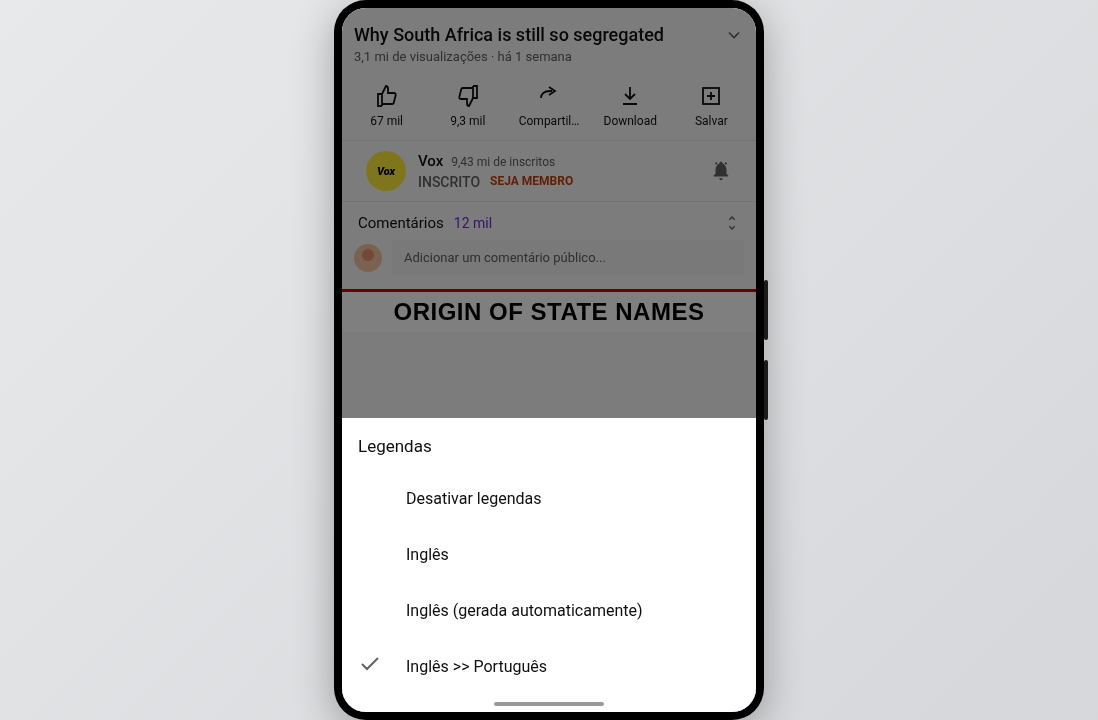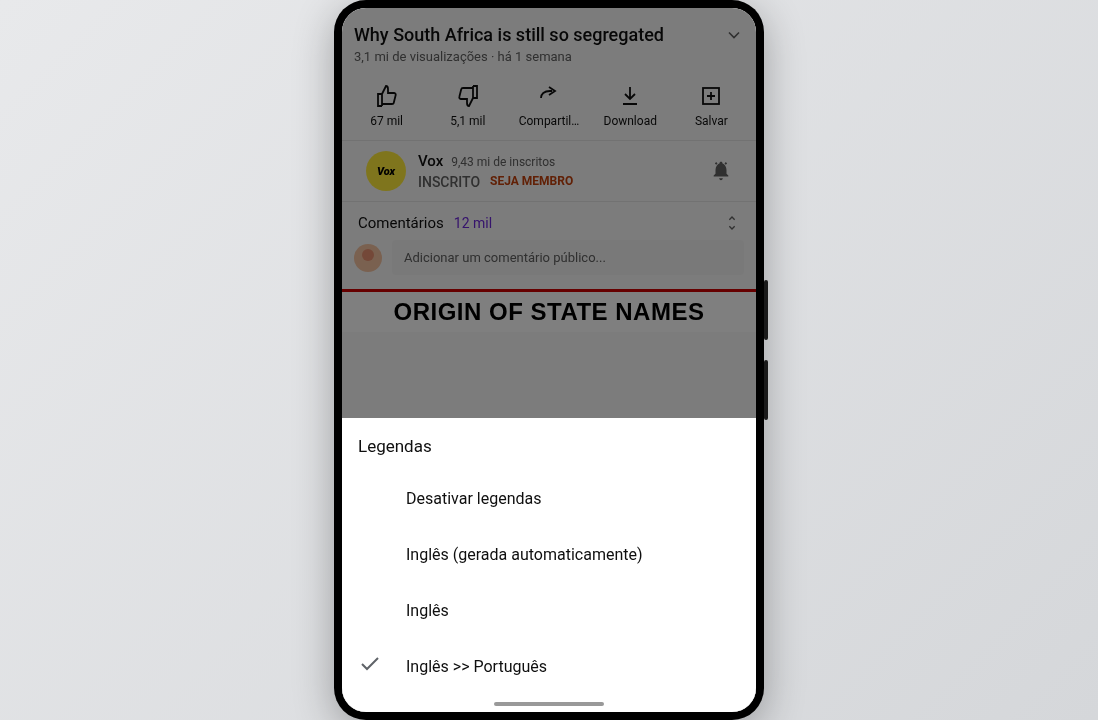--- a/index.html
+++ b/index.html
@@ -350,21 +350,21 @@
             <path d="M7 10v12M7 10l4-8c1 0 2 1 2 3v4h6c1 0 2 1 1.7 2l-2 8c-.2 1-1 1-1.7 1H7"></path>
             <path d="M7 10H3v12h4"></path>
           </svg>
           <span class="action-label">67 mil</span>
         </div>
         <div class="action-btn">
           <svg class="action-icon" viewBox="0 0 24 24" fill="none" stroke="currentColor" stroke-width="1.8">
             <path d="M17 14V2M17 14l-4 8c-1 0-2-1-2-3v-4H5c-1 0-2-1-1.7-2l2-8c.2-1 1-1 1.7-1H17"></path>
             <path d="M17 14h4V2h-4"></path>
           </svg>
-          <span class="action-label">5,1 mil</span>
+          <span class="action-label">9,3 mil</span>
         </div>
         <div class="action-btn">
           <svg class="action-icon" viewBox="0 0 24 24" fill="none" stroke="currentColor" stroke-width="1.8">
             <path d="M4 14c0-4 3-7 9-7h2M12 3l6 4-6 4"></path>
           </svg>
           <span class="action-label">Compartil…</span>
         </div>
         <div class="action-btn">
           <svg class="action-icon" viewBox="0 0 24 24" fill="none" stroke="currentColor" stroke-width="1.8">
             <path d="M12 3v12M7 10l5 5 5-5M5 20h14"></path>
@@ -429,28 +429,28 @@
         <svg class="sheet-check empty" viewBox="0 0 24 24">
             <polyline points="4 12 9 17 20 6" fill="none" stroke="currentColor" stroke-width="2"></polyline>
           </svg>
         <span class="sheet-option-label">Desativar legendas</span>
       </div>
 
       <div class="sheet-option">
         <svg class="sheet-check empty" viewBox="0 0 24 24">
             <polyline points="4 12 9 17 20 6" fill="none" stroke="currentColor" stroke-width="2"></polyline>
           </svg>
-        <span class="sheet-option-label">Inglês (gerada automaticamente)</span>
+        <span class="sheet-option-label">Inglês</span>
       </div>
 
       <div class="sheet-option">
         <svg class="sheet-check empty" viewBox="0 0 24 24">
             <polyline points="4 12 9 17 20 6" fill="none" stroke="currentColor" stroke-width="2"></polyline>
           </svg>
-        <span class="sheet-option-label">Inglês</span>
+        <span class="sheet-option-label">Inglês (gerada automaticamente)</span>
       </div>
 
       <div class="sheet-option">
         <svg class="sheet-check" viewBox="0 0 24 24">
             <polyline points="4 12 9 17 20 6" fill="none" stroke="currentColor" stroke-width="2"></polyline>
           </svg>
         <span class="sheet-option-label">Inglês &gt;&gt; Português</span>
       </div>
     </div>
 

